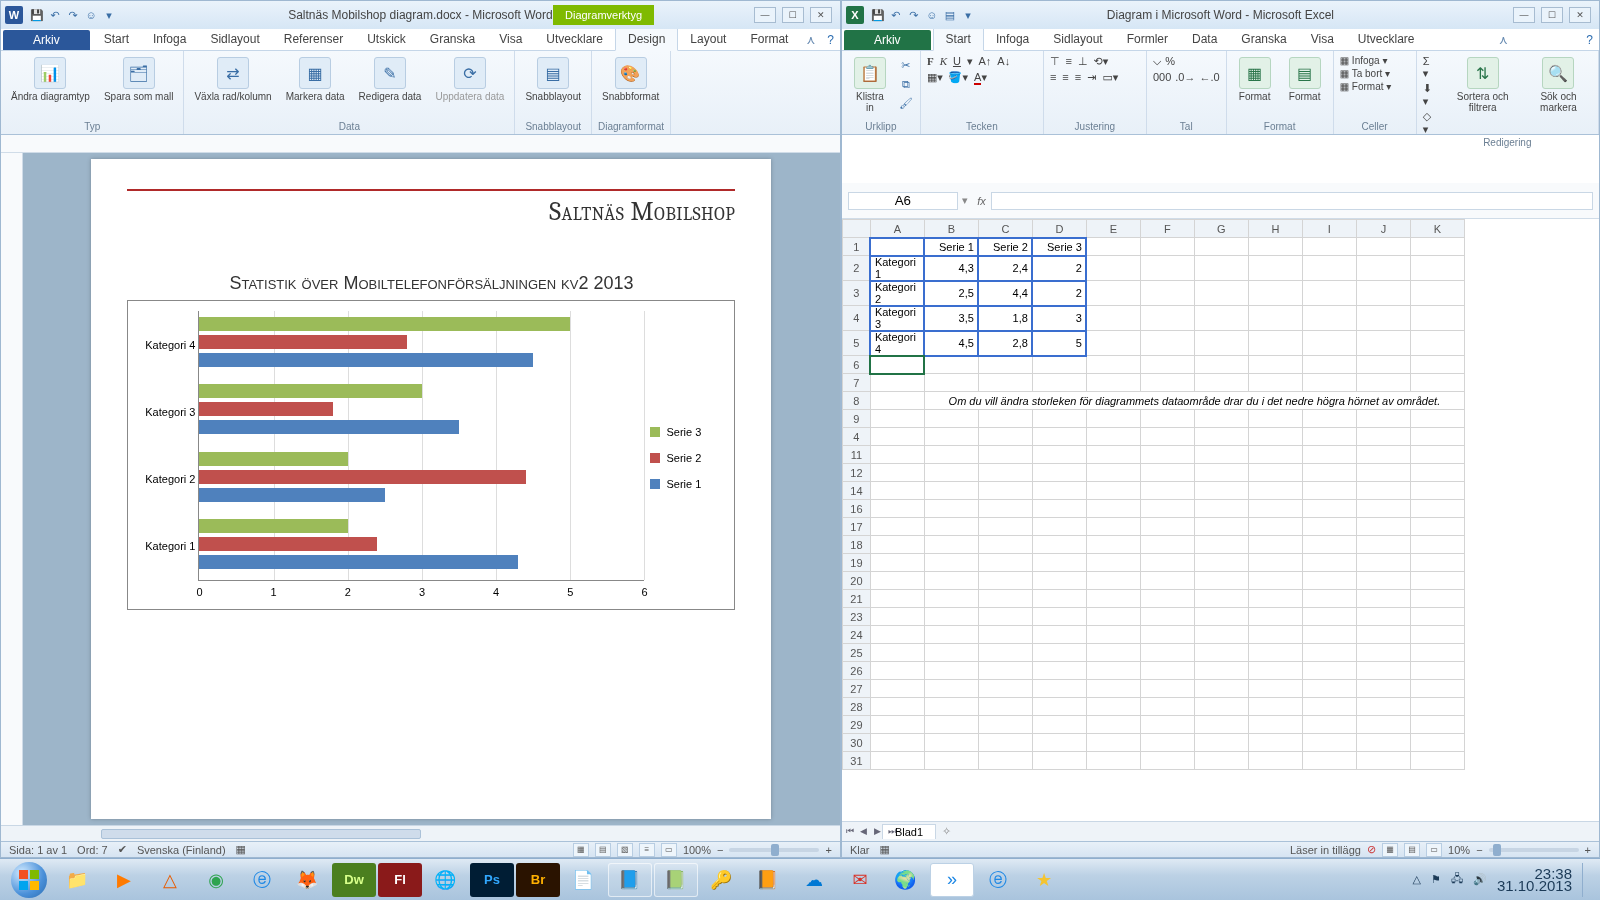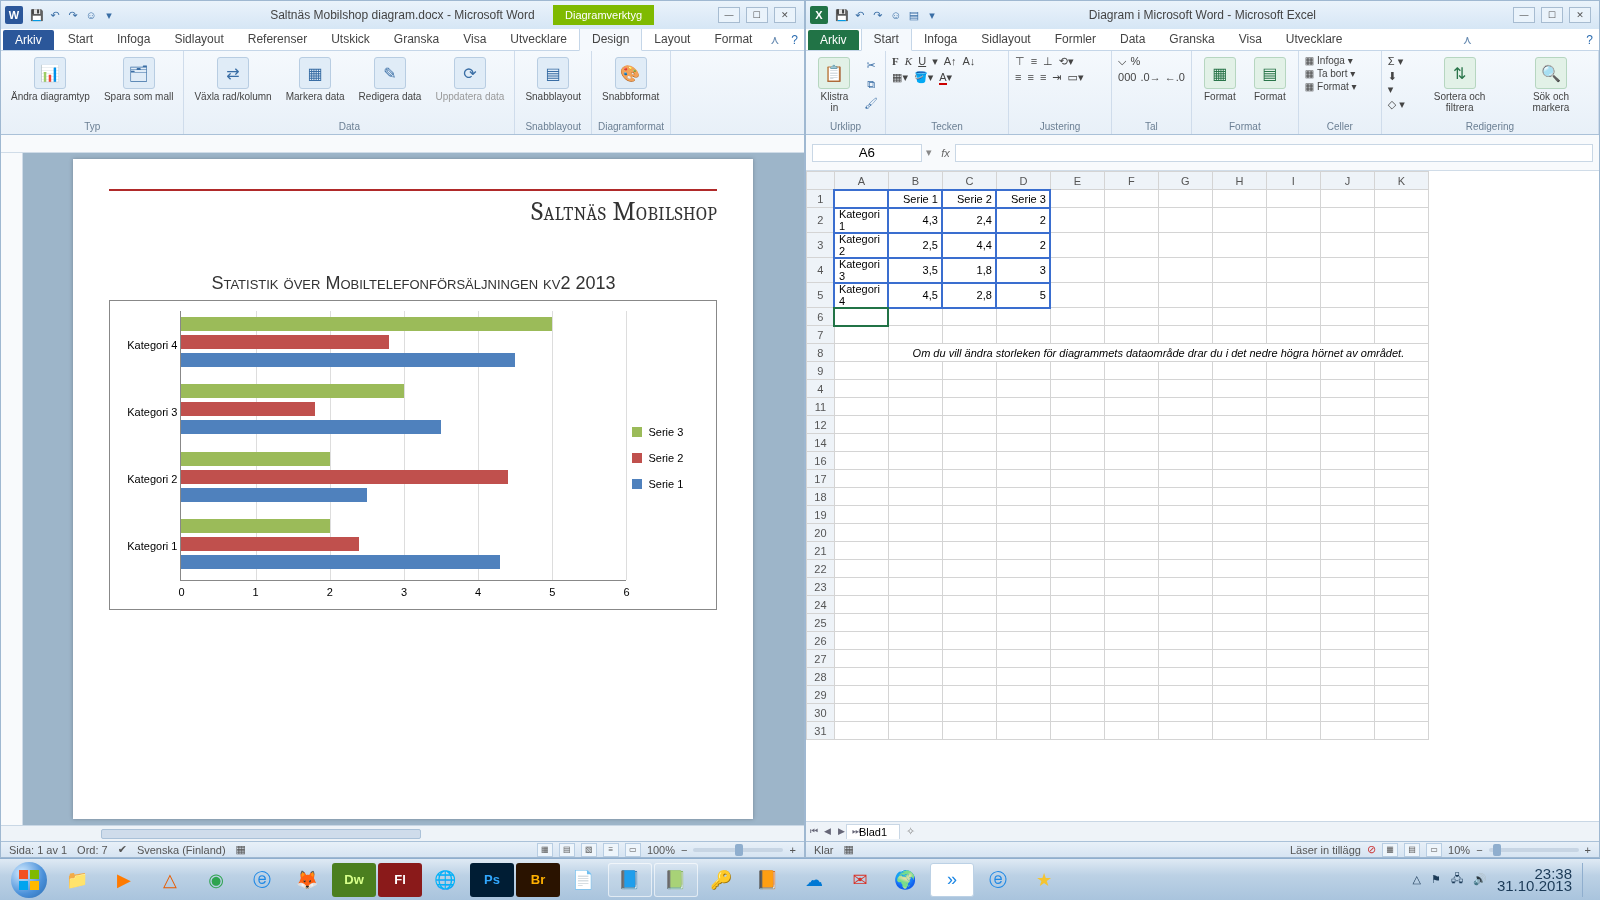--- a/index.html
+++ b/index.html
@@ -11,21 +11,21 @@
 .titlebar .qa { display: flex; gap: 2px; padding: 0 6px; align-items: center; }
 .qa-icon { width: 16px; height: 16px; display: flex; align-items: center; justify-content: center; font-size: 11px; color: #3a6ea5; }
 .app-icon-w { width: 18px; height: 18px; background: #2b579a; color: #fff; font-weight: bold; font-size: 11px; display: flex; align-items: center; justify-content: center; border-radius: 2px; margin-left: 4px; }
 .app-icon-x { width: 18px; height: 18px; background: #217346; color: #fff; font-weight: bold; font-size: 11px; display: flex; align-items: center; justify-content: center; border-radius: 2px; margin-left: 4px; }
 .titlebar .title { position: absolute; left: 50%; transform: translateX(-50%); white-space: nowrap; }
 .titlebar .ctx-tab { margin-left: auto; background: #7fba00; color: #fff; padding: 4px 12px; font-size: 11px; position: absolute; left: 552px; }
 .winbtns { margin-left: auto; display: flex; gap: 6px; padding-right: 8px; }
 .winbtn { width: 22px; height: 16px; border: 1px solid #a7bcd1; background: #eaf3fb; font-size: 9px; display: flex; align-items: center; justify-content: center; color: #555; }
 .ribbon-tabs { height: 22px; background: #fff; display: flex; align-items: end; font-size: 12px; border-bottom: 1px solid #c5d6e8; padding-left: 2px; gap: 0; }
 .rtab { padding: 3px 12px 4px; color: #444; cursor: default; }
-.rtab.file { background: #2b579a; color: #fff; border-radius: 2px 2px 0 0; margin-right: 2px; padding: 3px 12px; }
+.rtab.file { background: #2b579a; color: #fff; border-radius: 2px 2px 0 0; margin-right: 2px; padding: 3px 30px; }
 .rtab.file.green { background: #217346; }
 .rtab.active { background: #f5f9fd; border: 1px solid #c5d6e8; border-bottom: 1px solid #f5f9fd; margin-bottom: -1px; }
 .rtab.help { margin-left: auto; padding: 3px 6px; color: #6a8db3; }
 .ribbon-body { height: 84px; background: linear-gradient(#f5f9fd,#e8f0f8); border-bottom: 1px solid #aac1d8; display: flex; font-size: 11px; color: #444; }
 .rgroup { border-right: 1px solid #cfdceb; padding: 4px 6px 2px; display: flex; flex-direction: column; }
 .rgroup .buttons { flex: 1; display: flex; gap: 6px; align-items: flex-start; }
 .rgroup .glabel { text-align: center; font-size: 10px; color: #6b7f93; padding-top: 1px; }
 .rbtn { display: flex; flex-direction: column; align-items: center; gap: 2px; padding: 2px 4px; min-width: 44px; }
 .rbtn .ricon { width: 32px; height: 32px; background: #e0ecf7; border: 1px solid #b8cde2; border-radius: 3px; display:flex;align-items:center;justify-content:center;font-size:16px;color:#3a6ea5; }
 .rbtn .rtxt { font-size: 10px; text-align: center; line-height: 11px; }
@@ -47,21 +47,21 @@
 .legend-item { display: flex; align-items: center; gap: 6px; }
 .swatch { width: 10px; height: 10px; }
 .statusbar { height: 16px; background: linear-gradient(#e8f0f8,#d6e4f2); border-top: 1px solid #aac1d8; font-size: 11px; color: #555; display: flex; align-items: center; padding: 0 8px; gap: 10px; }
 .statusbar .right { margin-left: auto; display: flex; align-items: center; gap: 6px; }
 .zoom-track { width: 90px; height: 4px; background: #c7d5e4; position: relative; border-radius: 2px; }
 .zoom-thumb { position: absolute; width: 8px; height: 12px; background: #8faece; top: -4px; left: 42px; border-radius: 2px; }
 .vbtn { width: 16px; height: 14px; border: 1px solid #b8cde2; background: #eef5fb; font-size: 8px; display:flex;align-items:center;justify-content:center; }
 
 
 .xl-ribbon .rbtn .ricon { background: #e2f1e7; border-color: #b6d6c0; color: #2a754a; }
-.namebox-row { height: 36px; background: #f8fafc; border-bottom: 1px solid #d0dce8; display: flex; align-items: center; font-size: 11px; }
+.namebox-row { height: 36px; background: #f8fafc; border-bottom: 1px solid #d0dce8; display: flex; align-items: center; font-size: 11px; margin-top: 48px; }
 .namebox { width: 110px; border: 1px solid #c9d7e5; height: 18px; margin-left: 6px; padding: 0 6px; text-align: center; background: #fff; }
 .fx { width: 20px; text-align: center; font-style: italic; color: #666; }
 .fxbar { flex: 1; border: 1px solid #c9d7e5; height: 18px; margin-right: 6px; background: #fff; }
 .sheet { flex: 1; overflow: auto; position: relative; background: #fff; }
 .grid { border-collapse: collapse; font-size: 11px; }
 .grid th, .grid td { border: 1px solid #d4d4d4; height: 18px; padding: 0 4px; background: #fff; }
 .grid th { background: #eef3f8; font-weight: normal; color: #555; }
 .grid th.col { width: 54px; }
 .grid th.row { width: 28px; text-align: center; }
 .grid td { width: 54px; text-align: right; }
@@ -683,34 +683,20 @@
                 <td class=""></td>
                 <td class=""></td>
                 <td class=""></td>
                 <td class=""></td>
                 <td class=""></td>
                 <td class=""></td>
                 <td class=""></td>
                 <td class=""></td>
               </tr>
               <tr>
-                <th class="row">22</th>
-                <td class="l"></td>
-                <td class=""></td>
-                <td class=""></td>
-                <td class=""></td>
-                <td class=""></td>
-                <td class=""></td>
-                <td class=""></td>
-                <td class=""></td>
-                <td class=""></td>
-                <td class=""></td>
-                <td class=""></td>
-              </tr>
-              <tr>
                 <th class="row">23</th>
                 <td class="l"></td>
                 <td class=""></td>
                 <td class=""></td>
                 <td class=""></td>
                 <td class=""></td>
                 <td class=""></td>
                 <td class=""></td>
                 <td class=""></td>
                 <td class=""></td>

